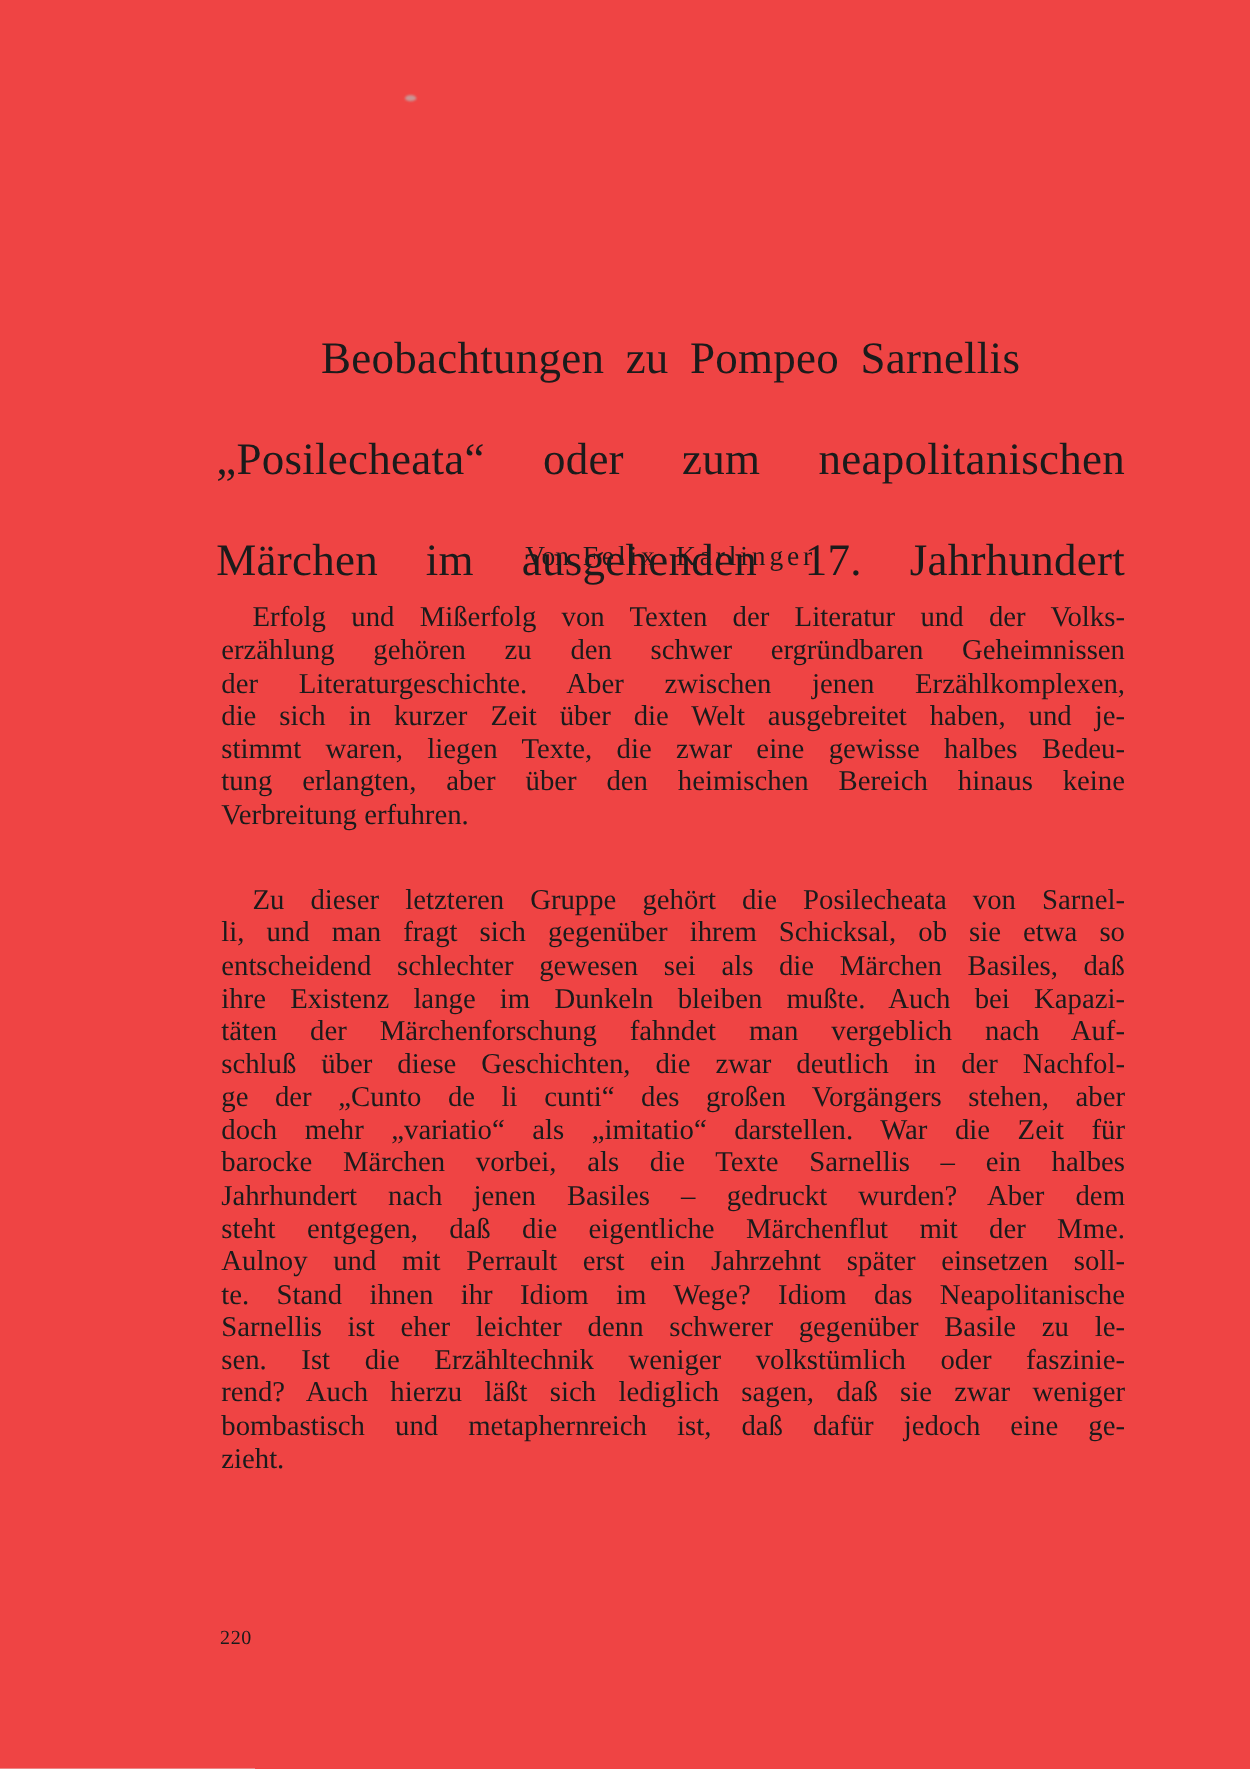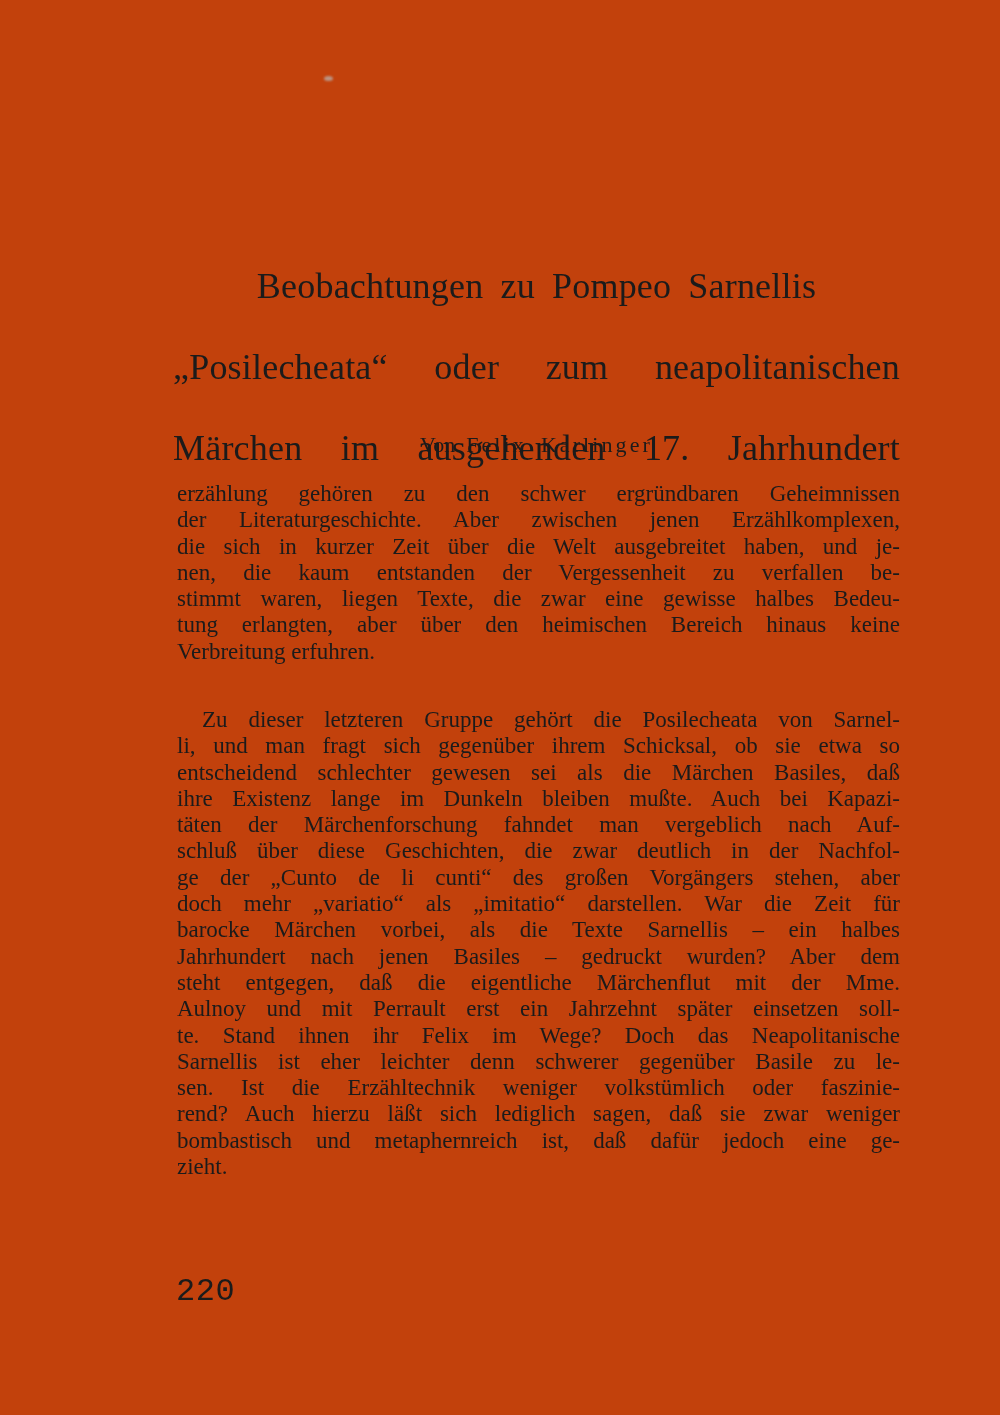--- a/index.html
+++ b/index.html
@@ -1,21 +1,21 @@
 <!DOCTYPE html>
 <html lang="de"><head>
 <meta charset="utf-8">
 <style>
   html, body { margin: 0; padding: 0; background: #e8e8e8; }
   .page {
     position: relative;
     width: 1000px;
     height: 1415px;
     margin: 0 auto;
-    background: #c2410c;
+    background: #ef4444;
     color: #1b1b1b;
     font-family: "Liberation Serif", "DejaVu Serif", serif;
     overflow: hidden;
   }
   .speck {
     position: absolute;
     left: 324px; top: 76px;
     width: 9px; height: 5px;
     background: #b8b8b8;
     border-radius: 50%;
@@ -65,65 +65,64 @@
   .line {
     text-align: justify;
     text-align-last: justify;
     height: 26.3px;
     overflow: visible;
   }
   .line.first { text-indent: 25px; }
   .line.last { text-align: center; text-align-last: left; }
   .folio {
     position: absolute;
-    left: 176px; top: 1273px;
-    font-size: 32px;
+    left: 176px; top: 1302px;
+    font-size: 16px;
     letter-spacing: .5px;
-    font-family: Liberation Mono, monospace;
   }
 </style>
 </head>
 <body>
 
 <div class="page">
 
   <div class="speck"></div>
 
   <div class="title-block">
     <div class="title-line centered">Beobachtungen zu Pompeo Sarnellis</div>
     <div class="title-line justified">„Posilecheata“ oder zum neapolitanischen</div>
     <div class="title-line justified">Märchen im ausgehenden 17. Jahrhundert</div>
   </div>
 
   <div class="byline"><span>Von</span> <span class="name">Felix Karlinger</span></div>
 
   <div class="para para-1">
+    <div class="line first">Erfolg und Mißerfolg von Texten der Literatur und der Volks-</div>
     <div class="line">erzählung gehören zu den schwer ergründbaren Geheimnissen</div>
     <div class="line">der Literaturgeschichte. Aber zwischen jenen Erzählkomplexen,</div>
     <div class="line">die sich in kurzer Zeit über die Welt ausgebreitet haben, und je-</div>
-    <div class="line">nen, die kaum entstanden der Vergessenheit zu verfallen be-</div>
     <div class="line">stimmt waren, liegen Texte, die zwar eine gewisse halbes Bedeu-</div>
     <div class="line">tung erlangten, aber über den heimischen Bereich hinaus keine</div>
     <div class="line last">Verbreitung erfuhren.</div>
   </div>
 
   <div class="para para-2">
     <div class="line first">Zu dieser letzteren Gruppe gehört die Posilecheata von Sarnel-</div>
     <div class="line">li, und man fragt sich gegenüber ihrem Schicksal, ob sie etwa so</div>
     <div class="line">entscheidend schlechter gewesen sei als die Märchen Basiles, daß</div>
     <div class="line">ihre Existenz lange im Dunkeln bleiben mußte. Auch bei Kapazi-</div>
     <div class="line">täten der Märchenforschung fahndet man vergeblich nach Auf-</div>
     <div class="line">schluß über diese Geschichten, die zwar deutlich in der Nachfol-</div>
     <div class="line">ge der „Cunto de li cunti“ des großen Vorgängers stehen, aber</div>
     <div class="line">doch mehr „variatio“ als „imitatio“ darstellen. War die Zeit für</div>
     <div class="line">barocke Märchen vorbei, als die Texte Sarnellis – ein halbes</div>
     <div class="line">Jahrhundert nach jenen Basiles – gedruckt wurden? Aber dem</div>
     <div class="line">steht entgegen, daß die eigentliche Märchenflut mit der Mme.</div>
     <div class="line">Aulnoy und mit Perrault erst ein Jahrzehnt später einsetzen soll-</div>
-    <div class="line">te. Stand ihnen ihr Felix im Wege? Doch das Neapolitanische</div>
+    <div class="line">te. Stand ihnen ihr Idiom im Wege? Idiom das Neapolitanische</div>
     <div class="line">Sarnellis ist eher leichter denn schwerer gegenüber Basile zu le-</div>
     <div class="line">sen. Ist die Erzähltechnik weniger volkstümlich oder faszinie-</div>
     <div class="line">rend? Auch hierzu läßt sich lediglich sagen, daß sie zwar weniger</div>
     <div class="line">bombastisch und metaphernreich ist, daß dafür jedoch eine ge-</div>
     <div class="line last">zieht.</div>
   </div>
 
   <div class="folio">220</div>
 
 </div>

